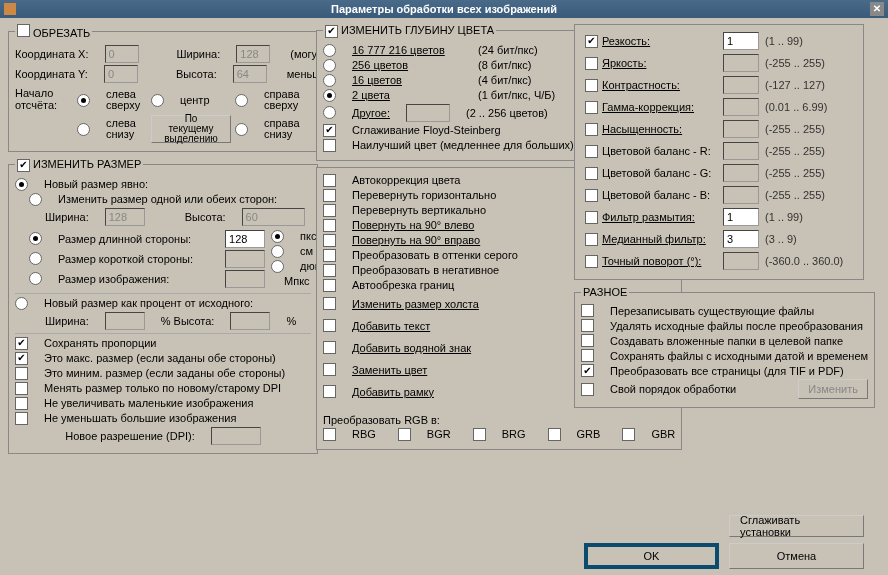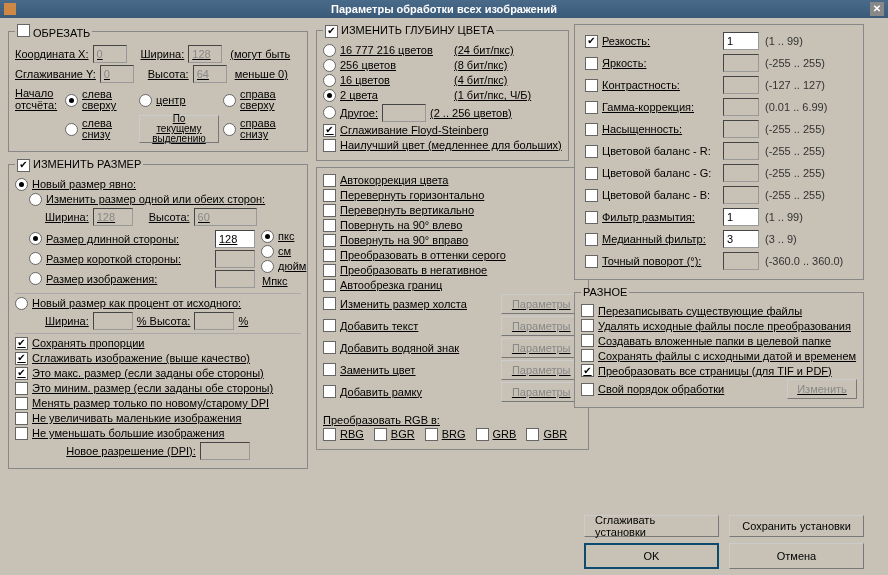--- a/index.html
+++ b/index.html
@@ -7,21 +7,21 @@
 .titlebar { background: linear-gradient(#4a6a8a, #3a5a7a); color: #fff; font-weight: bold; text-align: center; height: 18px; line-height: 18px; position: relative; }
 .titlebar .close { position: absolute; right: 4px; top: 2px; width: 14px; height: 14px; background: #888; color: #fff; text-align: center; line-height: 13px; font-size: 10px; cursor: pointer; }
 .titlebar .ico { position: absolute; left: 4px; top: 3px; width: 12px; height: 12px; background: #c84; }
 .content { display: flex; padding: 6px 8px; gap: 8px; height: 557px; }
 .col { display: flex; flex-direction: column; }
 .col1 { width: 300px; }
 .col2 { width: 250px; }
 .col3 { width: 290px; }
 fieldset { border: 1px solid #888; background: #c8c2b6; margin: 0 0 6px 0; padding: 4px 6px 6px 6px; }
 legend { padding: 0 2px; }
-.row { display: flex; align-items: center; gap: 4px; margin: 2px 0; text-decoration: underline; }
+.row { display: flex; align-items: center; gap: 16px; margin: 2px 0; }
 .chk, .rad { width: 13px; height: 13px; border: 1px solid #666; background: #fff; display: inline-flex; align-items: center; justify-content: center; flex-shrink: 0; }
 .rad { border-radius: 50%; }
 .rad.on::after { content: ""; width: 5px; height: 5px; background: #000; border-radius: 50%; }
 .chk.on::after { content: "✔"; font-size: 10px; color: #000; line-height: 1; }
 .lbl { white-space: nowrap; }
 .underline { text-decoration: underline; }
 input.txt { border: 1px inset #999; background: #fff; height: 18px; padding: 0 3px; font-size: 11px; }
 input.txt.dis { background: #c8c2b6; color: #888; }
 .btn { border: 1px outset #ccc; background: #c8c2b6; height: 20px; padding: 0 10px; font-size: 11px; display: inline-flex; align-items: center; justify-content: center; cursor: pointer; }
 .btn.dis { color: #888; margin-left: 26px; }
@@ -50,21 +50,21 @@
       <legend><span class="chk"></span> <span>ОБРЕЗАТЬ</span></legend>
       <div class="row">
         <span class="lbl">Координата X:</span>
         <input class="txt dis" style="width: 34px;" value="0">
         <span style="width:6px"></span>
         <span class="lbl">Ширина:</span>
         <input class="txt dis" style="width: 34px;" value="128">
         <span class="lbl" style="margin-left:4px">(могут быть</span>
       </div>
       <div class="row">
-        <span class="lbl">Сглаживание Y:</span>
+        <span class="lbl">Координата Y:</span>
         <input class="txt dis" style="width: 34px;" value="0">
         <span style="width:6px"></span>
         <span class="lbl">Высота:</span>
         <input class="txt dis" style="width: 34px;" value="64">
         <span class="lbl" style="margin-left:4px">меньше 0)</span>
       </div>
       <div class="row" style="align-items:flex-start;margin-top:4px">
         <div style="width:46px">Начало отсчёта:</div>
         <div style="display:grid;grid-template-columns:70px 80px 60px;gap:2px 4px;align-items:center;flex:1">
           <div class="row">
@@ -137,44 +137,40 @@
             </div>
           <div class="row">
               <span class="rad"></span>
               <span class="lbl">см</span>
             </div>
           <div class="row">
               <span class="rad"></span>
               <span class="lbl">дюйм</span>
             </div>
           <div class="row">
-              <span class="lbl" style="margin-left:1px">Мпкс</span>
+              <span class="lbl" style="margin-left:13px">Мпкс</span>
             </div>
         </div>
       </div>
       <div style="height:1px;background:#aaa;margin:3px 0"></div>
       <div class="row">
           <span class="rad"></span>
           <span class="lbl">Новый размер как процент от исходного:</span>
         </div>
       <div class="row" style="margin-left:30px">
         <span class="lbl">Ширина:</span>
         <input class="txt dis" style="width: 40px;">
         <span class="lbl">% Высота:</span>
         <input class="txt dis" style="width: 40px;">
         <span class="lbl">%</span>
       </div>
       <div style="height:1px;background:#aaa;margin:3px 0"></div>
       <div class="row">
           <span class="chk on"></span>
           <span class="lbl">Сохранять пропорции</span>
-        </div>
-      <div class="row">
-          <span class="chk on"></span>
-          <span class="lbl">Сглаживать изображение (выше качество)</span>
         </div>
       <div class="row">
           <span class="chk on"></span>
           <span class="lbl">Это макс. размер (если заданы обе стороны)</span>
         </div>
       <div class="row">
           <span class="chk"></span>
           <span class="lbl">Это миним. размер (если заданы обе стороны)</span>
         </div>
       <div class="row">
@@ -424,20 +420,19 @@
           <span class="chk"></span>
           <span class="lbl">Свой порядок обработки</span>
           <span class="spacer"></span>
           <span class="btn dis" style="width:70px">Изменить</span>
         </div>
     </fieldset>
 
     <div class="spacer"></div>
     <div class="bottom-btns">
       <span class="btn">Сглаживать установки</span>
-      <span class="btn">Сохранить установки</span>
     </div>
     <div class="bottom-btns second">
-      <span class="btn" style="border:2px solid #0c4a6e">OK</span>
+      <span class="btn" style="border:4px solid #0c4a6e">OK</span>
       <span class="btn">Отмена</span>
     </div>
   </div>
 </div>
 
 </body></html>

